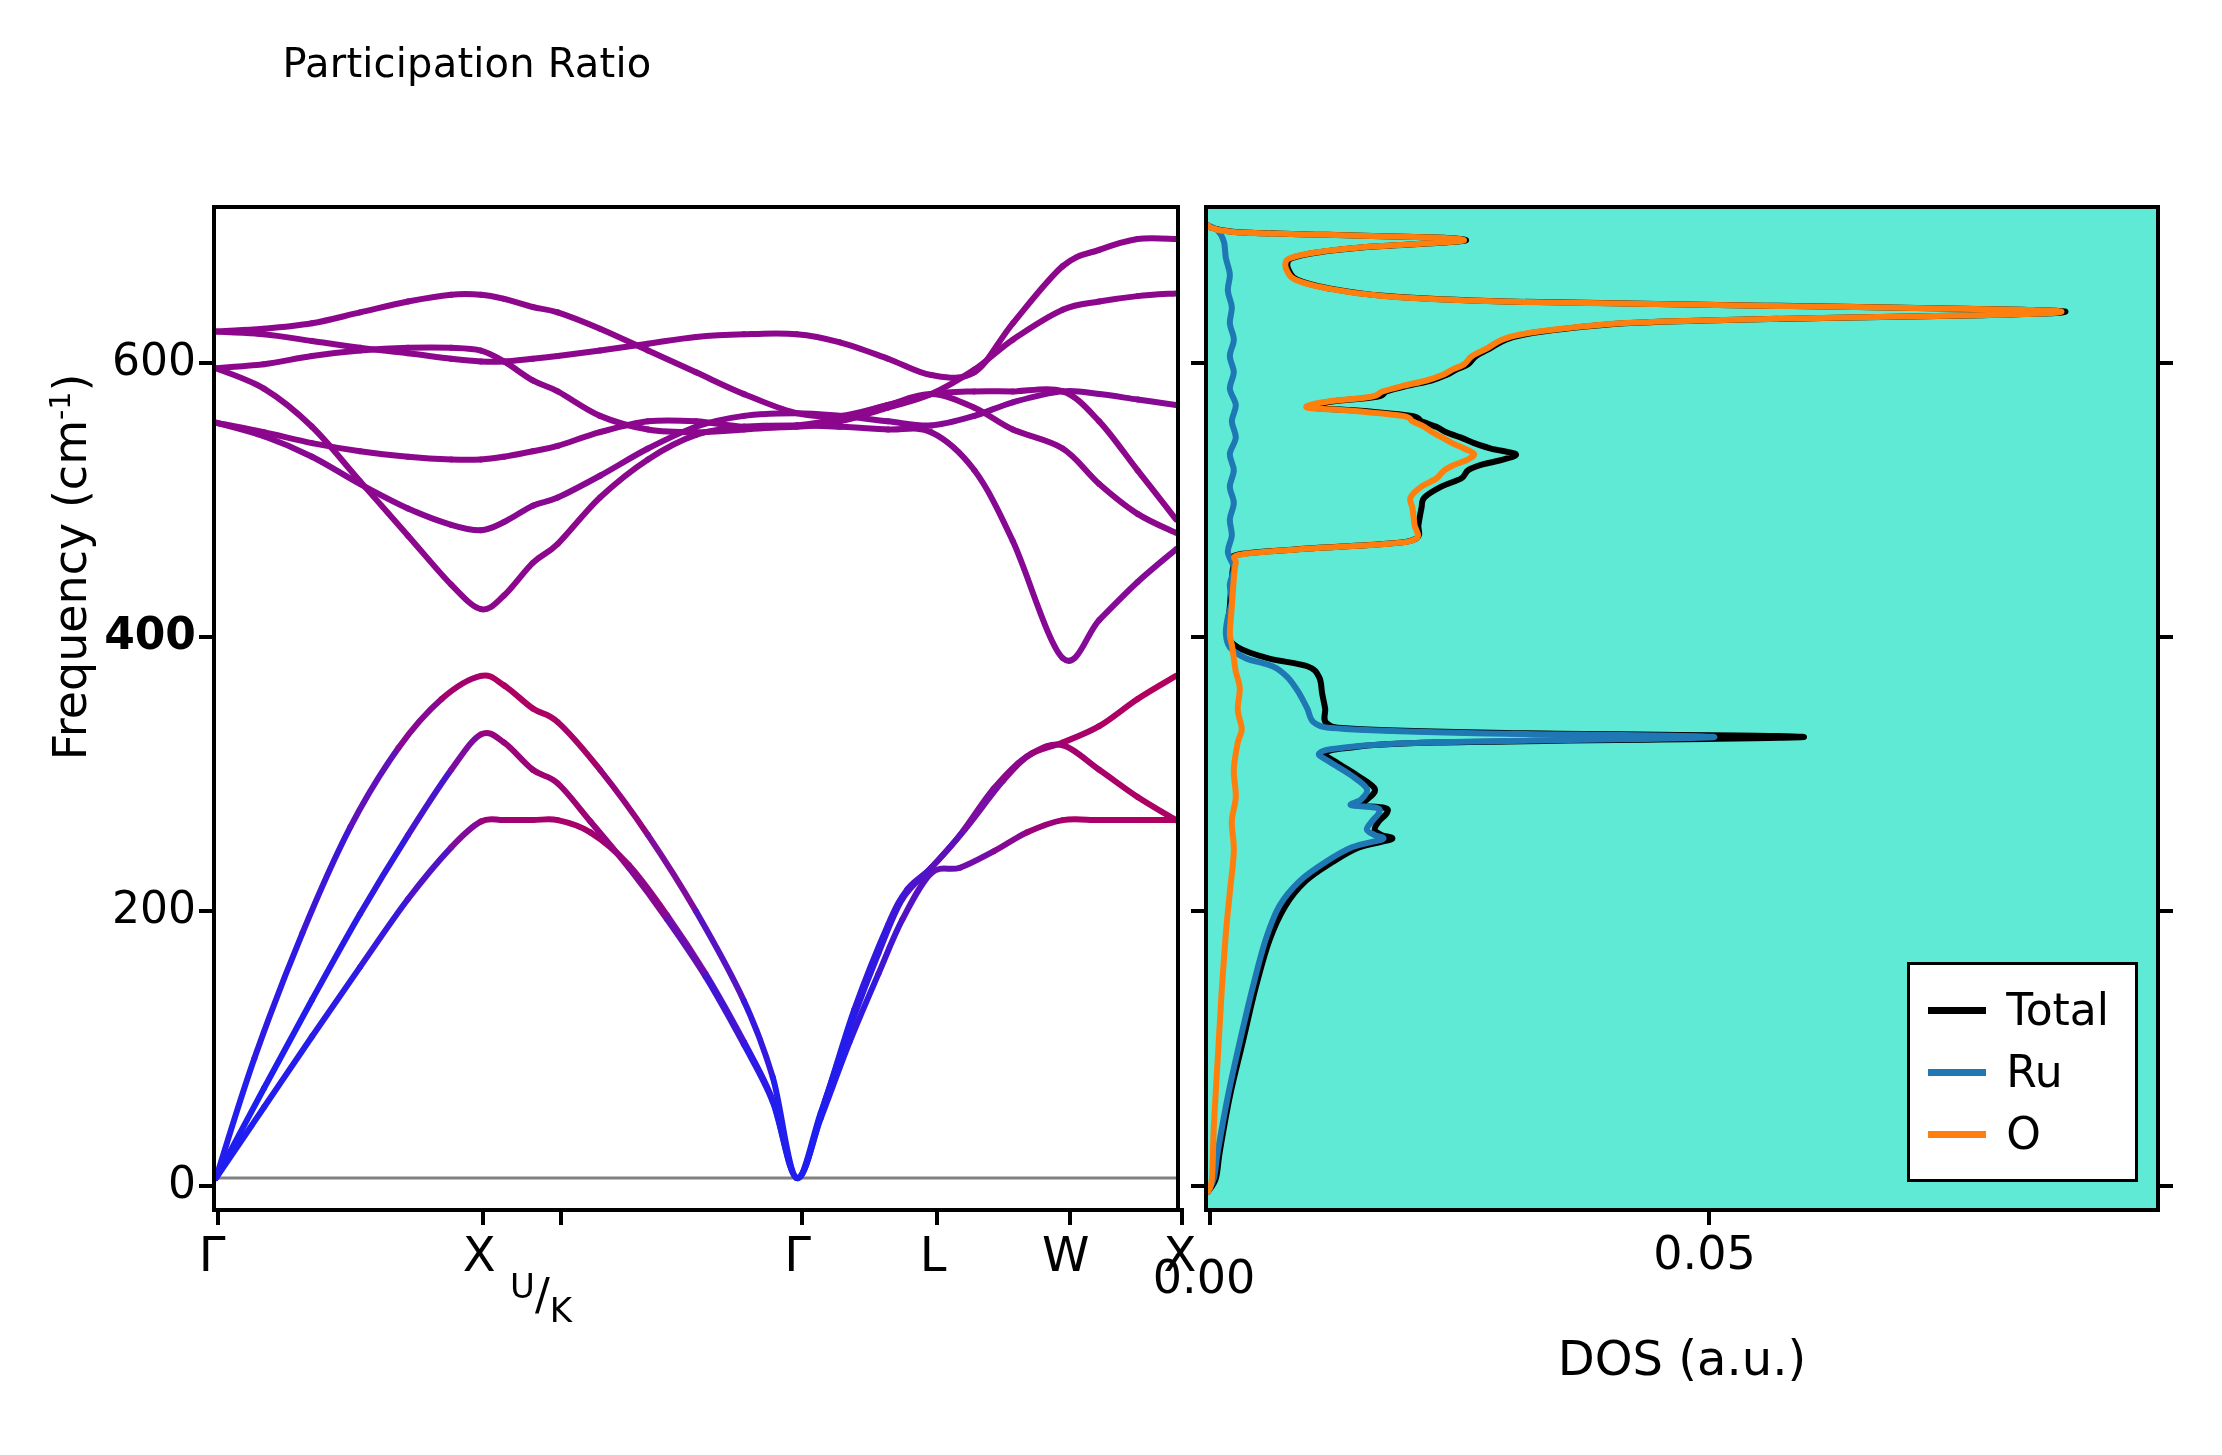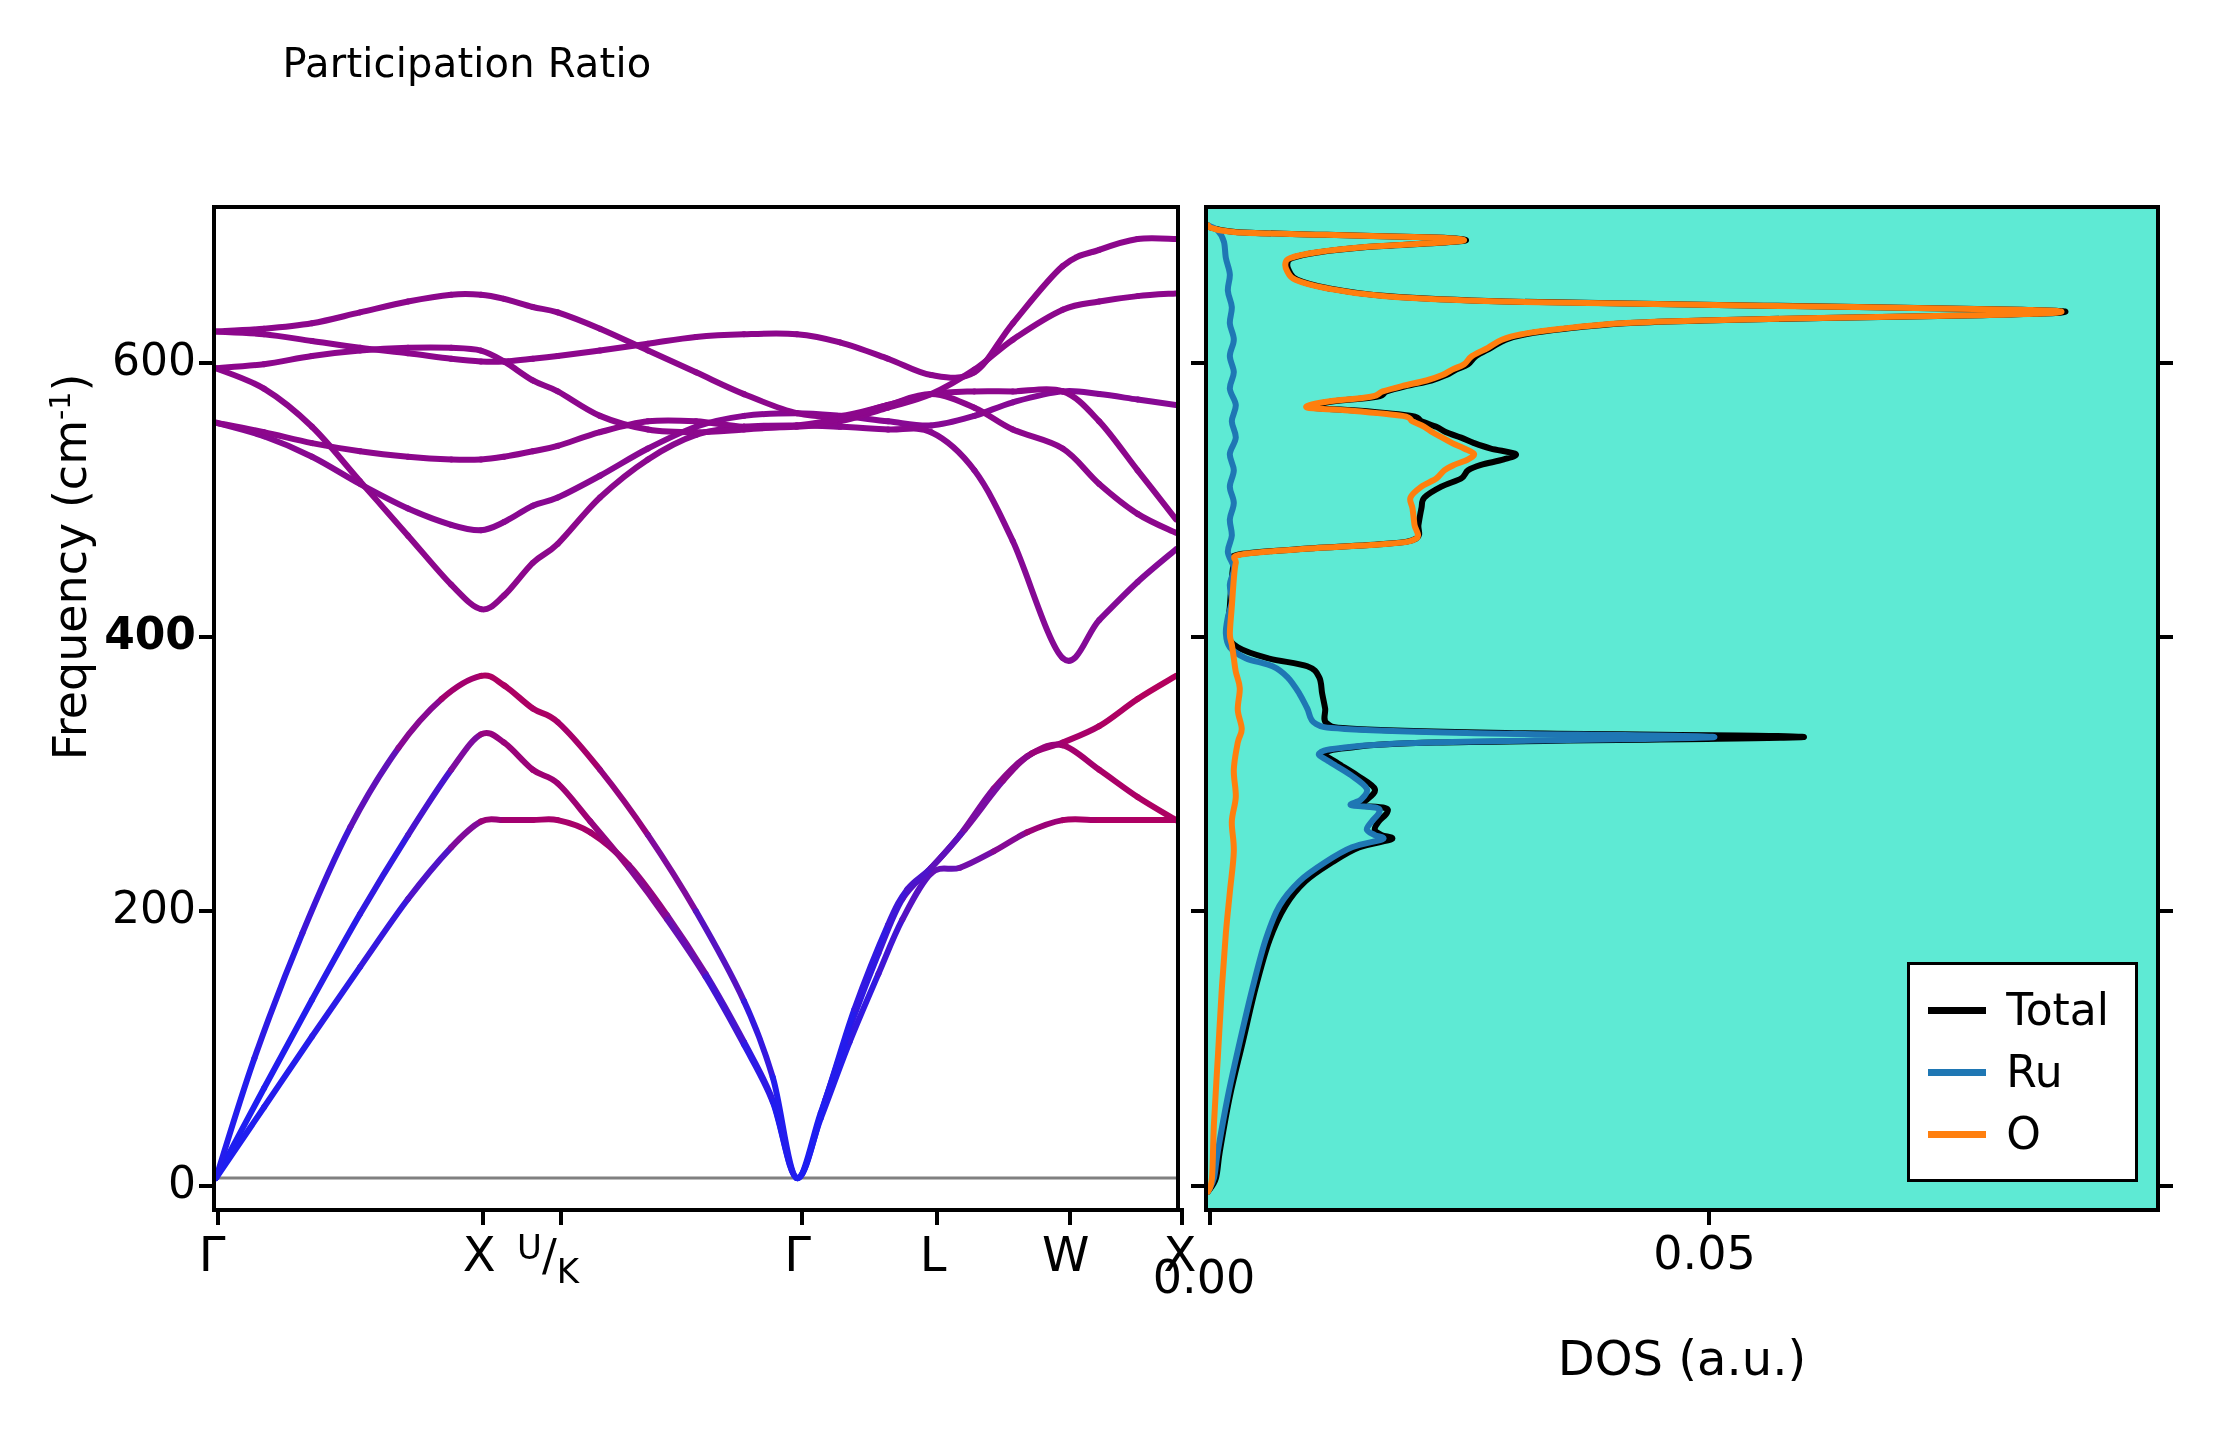--- a/index.html
+++ b/index.html
@@ -369,21 +369,21 @@
       <div class="xtick" style="left: 265.168px;"></div>
       <div class="xtick" style="left: 342.608px;"></div>
       <div class="xtick" style="left: 583.64px;"></div>
       <div class="xtick" style="left: 719.16px;"></div>
       <div class="xtick" style="left: 851.776px;"></div>
       <div class="xtick" style="left: 964px;"></div>
     </div>
   <div id="band-xlabels">
       <span class="xl" style="left: 0px;">Γ</span>
       <span class="xl" style="left: 267.168px;">X</span>
-      <span class="xl" style="left: 336px;"><span class="frac"><span class="num">U</span><span class="sl">/</span><span class="den">K</span></span></span>
+      <span class="xl" style="left: 329px; margin-top: 39px;"><span class="frac"><span class="num">U</span><span class="sl">/</span><span class="den">K</span></span></span>
       <span class="xl" style="left: 585.64px;">Γ</span>
       <span class="xl" style="left: 721.16px;">L</span>
       <span class="xl" style="left: 853.776px;">W</span>
       <span class="xl" style="left: 968px;">X</span>
     </div>
 
   <div id="dos-panel">
     <svg id="dos-svg" viewBox="0 0 948 999" preserveAspectRatio="none">
         <path d="M 0.00 982.67 C 1.32 980.40, 5.96 975.86, 7.94 969.06 C 9.93 962.25, 9.60 955.45, 11.91 941.84 C 14.23 928.23, 18.03 905.54, 21.84 887.40 C 25.64 869.25, 30.44 851.10, 34.74 832.95 C 39.05 814.81, 43.18 795.53, 47.65 778.51 C 52.12 761.50, 56.58 744.49, 61.55 730.88 C 66.51 717.27, 71.47 706.60, 77.43 696.85 C 83.38 687.10, 89.51 679.61, 97.28 672.35 C 105.06 665.09, 115.15 658.97, 124.08 653.30 C 133.02 647.63, 140.96 642.18, 150.89 638.33 C 160.81 634.47, 179.84 632.20, 183.64 630.16 C 187.45 628.12, 176.53 627.66, 173.72 626.08 C 170.90 624.49, 167.26 622.90, 166.77 620.63 C 166.27 618.36, 168.75 615.19, 170.74 612.47 C 172.72 609.74, 177.69 606.57, 178.68 604.30 C 179.67 602.03, 181.66 600.22, 176.70 598.86 C 171.73 597.49, 151.88 597.49, 148.90 596.13 C 145.92 594.77, 155.85 593.41, 158.83 590.69 C 161.81 587.97, 168.42 583.88, 166.77 579.80 C 165.11 575.72, 155.52 570.73, 148.90 566.19 C 142.28 561.65, 132.36 556.21, 127.06 552.58 C 121.77 548.95, 115.15 546.68, 117.14 544.41 C 119.12 542.15, 120.44 540.78, 138.97 538.97 C 157.50 537.16, 152.21 535.34, 228.31 533.53 C 304.42 531.71, 584.02 529.67, 595.60 528.08 C 607.18 526.49, 372.25 525.36, 297.80 524.00 C 223.35 522.64, 178.68 521.50, 148.90 519.92 C 119.12 518.33, 124.41 517.87, 119.12 514.47 C 113.83 511.07, 117.96 504.49, 117.14 499.50 C 116.31 494.51, 115.15 489.75, 114.16 484.53 C 113.16 479.31, 113.66 472.73, 111.18 468.20 C 108.70 463.66, 107.87 460.48, 99.27 457.31 C 90.66 454.13, 71.14 452.32, 59.56 449.14 C 47.98 445.97, 36.40 442.34, 29.78 438.25 C 23.16 434.17, 21.18 431.45, 19.85 424.64 C 18.53 417.84, 21.18 406.50, 21.84 397.42 C 22.50 388.35, 23.16 377.46, 23.82 370.20 C 24.49 362.94, 24.82 357.95, 25.81 353.87 C 26.80 349.79, 19.19 347.97, 29.78 345.70 C 40.37 343.43, 64.52 342.07, 89.34 340.26 C 114.16 338.44, 158.83 336.63, 178.68 334.81 C 198.53 333.00, 203.17 332.55, 208.46 329.37 C 213.75 326.19, 209.62 320.75, 210.45 315.76 C 211.27 310.77, 212.43 303.96, 213.42 299.43 C 214.42 294.89, 213.09 292.17, 216.40 288.54 C 219.71 284.91, 227.16 280.83, 233.28 277.65 C 239.40 274.48, 248.66 272.21, 253.13 269.49 C 257.60 266.76, 256.77 263.59, 260.08 261.32 C 263.39 259.05, 267.03 257.69, 272.98 255.87 C 278.94 254.06, 290.03 252.25, 295.82 250.43 C 301.61 248.62, 309.88 246.80, 307.73 244.99 C 305.58 243.17, 289.86 241.36, 282.91 239.54 C 275.96 237.73, 271.00 235.91, 266.04 234.10 C 261.07 232.28, 257.76 230.47, 253.13 228.65 C 248.50 226.84, 242.38 225.02, 238.24 223.21 C 234.10 221.40, 232.45 219.58, 228.31 217.77 C 224.18 215.95, 217.56 214.14, 213.42 212.32 C 209.29 210.51, 214.25 208.69, 203.50 206.88 C 192.74 205.06, 165.45 202.79, 148.90 201.43 C 132.36 200.07, 109.19 200.07, 104.23 198.71 C 99.27 197.35, 108.37 195.08, 119.12 193.27 C 129.87 191.45, 158.83 189.64, 168.75 187.82 C 178.68 186.01, 173.72 184.19, 178.68 182.38 C 183.64 180.56, 191.09 178.75, 198.53 176.93 C 205.98 175.12, 216.73 173.31, 223.35 171.49 C 229.97 169.68, 234.10 167.86, 238.24 166.05 C 242.38 164.23, 244.53 162.42, 248.17 160.60 C 251.81 158.79, 256.77 157.43, 260.08 155.16 C 263.39 152.89, 264.22 149.71, 268.02 146.99 C 271.83 144.27, 277.95 141.55, 282.91 138.83 C 287.87 136.10, 292.01 132.93, 297.80 130.66 C 303.59 128.39, 307.73 127.03, 317.65 125.22 C 327.58 123.40, 340.82 121.59, 357.36 119.77 C 373.91 117.96, 393.76 115.69, 416.92 114.33 C 440.08 112.97, 463.25 112.51, 496.34 111.60 C 529.42 110.70, 569.13 109.79, 615.46 108.88 C 661.78 107.98, 734.58 107.07, 774.28 106.16 C 813.99 105.25, 847.08 104.35, 853.70 103.44 C 860.31 102.53, 863.62 101.85, 813.99 100.72 C 764.36 99.58, 641.93 97.99, 555.90 96.63 C 469.86 95.27, 360.67 94.14, 297.80 92.55 C 234.93 90.96, 208.46 89.37, 178.68 87.11 C 148.90 84.84, 134.01 81.66, 119.12 78.94 C 104.23 76.22, 95.63 73.50, 89.34 70.77 C 83.05 68.05, 83.05 65.33, 81.40 62.61 C 79.74 59.89, 78.92 56.71, 79.41 54.44 C 79.91 52.17, 79.41 50.81, 84.38 49.00 C 89.34 47.18, 96.79 45.37, 109.19 43.55 C 121.60 41.74, 138.97 39.70, 158.83 38.11 C 178.68 36.52, 211.77 35.16, 228.31 34.03 C 244.86 32.89, 258.09 32.21, 258.09 31.30 C 258.09 30.40, 251.48 29.49, 228.31 28.58 C 205.15 27.67, 152.21 26.77, 119.12 25.86 C 86.03 24.95, 48.81 24.27, 29.78 23.14 C 10.75 22.00, 9.93 20.19, 4.96 19.05 C 0.00 17.92, 0.83 16.79, 0.00 16.33" fill="none" stroke="#000000" stroke-width="6" stroke-linejoin="round" stroke-linecap="round"></path>
         <path d="M 0.00 982.67 C 0.99 980.40, 4.30 975.86, 5.96 969.06 C 7.61 962.25, 7.61 955.45, 9.93 941.84 C 12.24 928.23, 16.21 905.54, 19.85 887.40 C 23.49 869.25, 27.63 851.10, 31.77 832.95 C 35.90 814.81, 40.37 795.53, 44.67 778.51 C 48.97 761.50, 53.11 744.49, 57.57 730.88 C 62.04 717.27, 65.85 706.60, 71.47 696.85 C 77.10 687.10, 83.72 679.61, 91.33 672.35 C 98.94 665.09, 108.37 658.97, 117.14 653.30 C 125.90 647.63, 134.34 642.18, 143.94 638.33 C 153.53 634.47, 170.90 632.20, 174.71 630.16 C 178.52 628.12, 169.42 627.66, 166.77 626.08 C 164.12 624.49, 159.32 622.90, 158.83 620.63 C 158.33 618.36, 161.81 615.19, 163.79 612.47 C 165.78 609.74, 169.91 606.57, 170.74 604.30 C 171.57 602.03, 173.39 600.22, 168.75 598.86 C 164.12 597.49, 145.59 597.49, 142.94 596.13 C 140.30 594.77, 150.22 593.41, 152.87 590.69 C 155.52 587.97, 160.48 583.88, 158.83 579.80 C 157.17 575.72, 149.23 570.73, 142.94 566.19 C 136.66 561.65, 126.40 556.21, 121.11 552.58 C 115.81 548.95, 109.19 546.68, 111.18 544.41 C 113.16 542.15, 114.82 540.78, 133.02 538.97 C 151.22 537.16, 158.17 535.34, 220.37 533.53 C 282.58 531.71, 499.97 529.67, 506.26 528.08 C 512.55 526.49, 319.64 525.36, 258.09 524.00 C 196.55 522.64, 162.14 521.50, 136.99 519.92 C 111.84 518.33, 113.50 517.87, 107.21 514.47 C 100.92 511.07, 101.91 504.49, 99.27 499.50 C 96.62 494.51, 94.63 489.75, 91.33 484.53 C 88.02 479.31, 83.88 472.73, 79.41 468.20 C 74.95 463.66, 71.47 460.48, 64.52 457.31 C 57.57 454.13, 44.84 452.32, 37.72 449.14 C 30.61 445.97, 25.15 442.34, 21.84 438.25 C 18.53 434.17, 18.20 429.63, 17.87 424.64 C 17.54 419.65, 18.86 413.75, 19.85 408.31 C 20.85 402.87, 23.49 397.42, 23.82 391.98 C 24.15 386.53, 21.51 381.09, 21.84 375.65 C 22.17 370.20, 26.14 364.76, 25.81 359.31 C 25.48 353.87, 20.18 348.43, 19.85 342.98 C 19.52 337.54, 23.49 332.09, 23.82 326.65 C 24.15 321.20, 21.51 315.76, 21.84 310.32 C 22.17 304.87, 25.81 299.43, 25.81 293.98 C 25.81 288.54, 21.84 283.10, 21.84 277.65 C 21.84 272.21, 25.81 266.76, 25.81 261.32 C 25.81 255.87, 21.51 250.43, 21.84 244.99 C 22.17 239.54, 27.46 234.10, 27.79 228.65 C 28.13 223.21, 23.82 217.77, 23.82 212.32 C 23.82 206.88, 28.13 201.43, 27.79 195.99 C 27.46 190.54, 22.17 185.10, 21.84 179.66 C 21.51 174.21, 25.81 168.77, 25.81 163.32 C 25.81 157.88, 21.84 152.44, 21.84 146.99 C 21.84 141.55, 25.81 136.10, 25.81 130.66 C 25.81 125.22, 22.17 119.77, 21.84 114.33 C 21.51 108.88, 24.15 103.44, 23.82 97.99 C 23.49 92.55, 20.18 87.11, 19.85 81.66 C 19.52 76.22, 22.17 70.77, 21.84 65.33 C 21.51 59.89, 18.86 54.44, 17.87 49.00 C 16.88 43.55, 17.21 37.20, 15.88 32.66 C 14.56 28.13, 12.57 24.50, 9.93 21.78 C 7.28 19.05, 1.65 17.24, 0.00 16.33" fill="none" stroke="#1f77b4" stroke-width="6" stroke-linejoin="round" stroke-linecap="round"></path>

